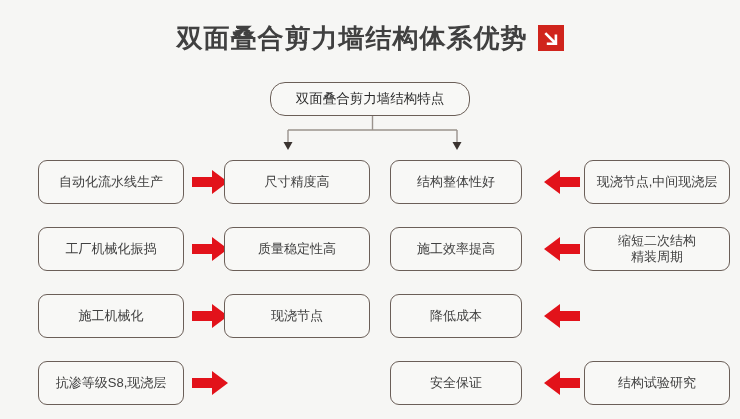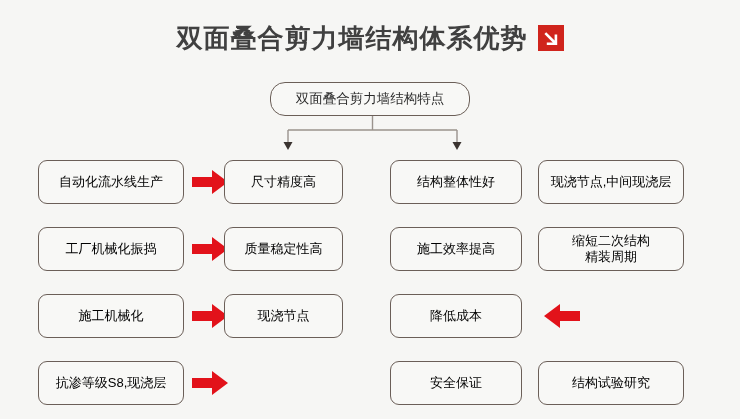--- a/index.html
+++ b/index.html
@@ -112,32 +112,32 @@
     width: 100%;
     display: flex;
     align-items: center;
     justify-content: center;
     text-align: center;
     box-sizing: border-box;
     padding: 0 6px;
   }
   .box .box-label {
     font-size: 13px;
-    color: #000000;
+    color: #404040;
     line-height: 1.18;
     white-space: pre-line;
   }
 
   
   .col-left-cause  { position: absolute; left: 38px;  width: 146px; }
   .col-arrow-left  { position: absolute; left: 188px; width: 44px; }
-  .col-left-effect { position: absolute; left: 224px; width: 119px; }
+  .col-left-effect { position: absolute; left: 224px; width: 146px; }
   .col-right-effect{ position: absolute; left: 390px; width: 132px; }
   .col-arrow-right { position: absolute; left: 540px; width: 44px; }
-  .col-right-cause { position: absolute; left: 538px; width: 146px; border-radius: 21px; }
+  .col-right-cause { position: absolute; left: 584px; width: 146px; border-radius: 21px; }
 
   
   .arrow {
     width: 40px;
     height: 28px;
     display: flex;
     align-items: center;
     justify-content: center;
   }
   .arrow svg { display: block; }

